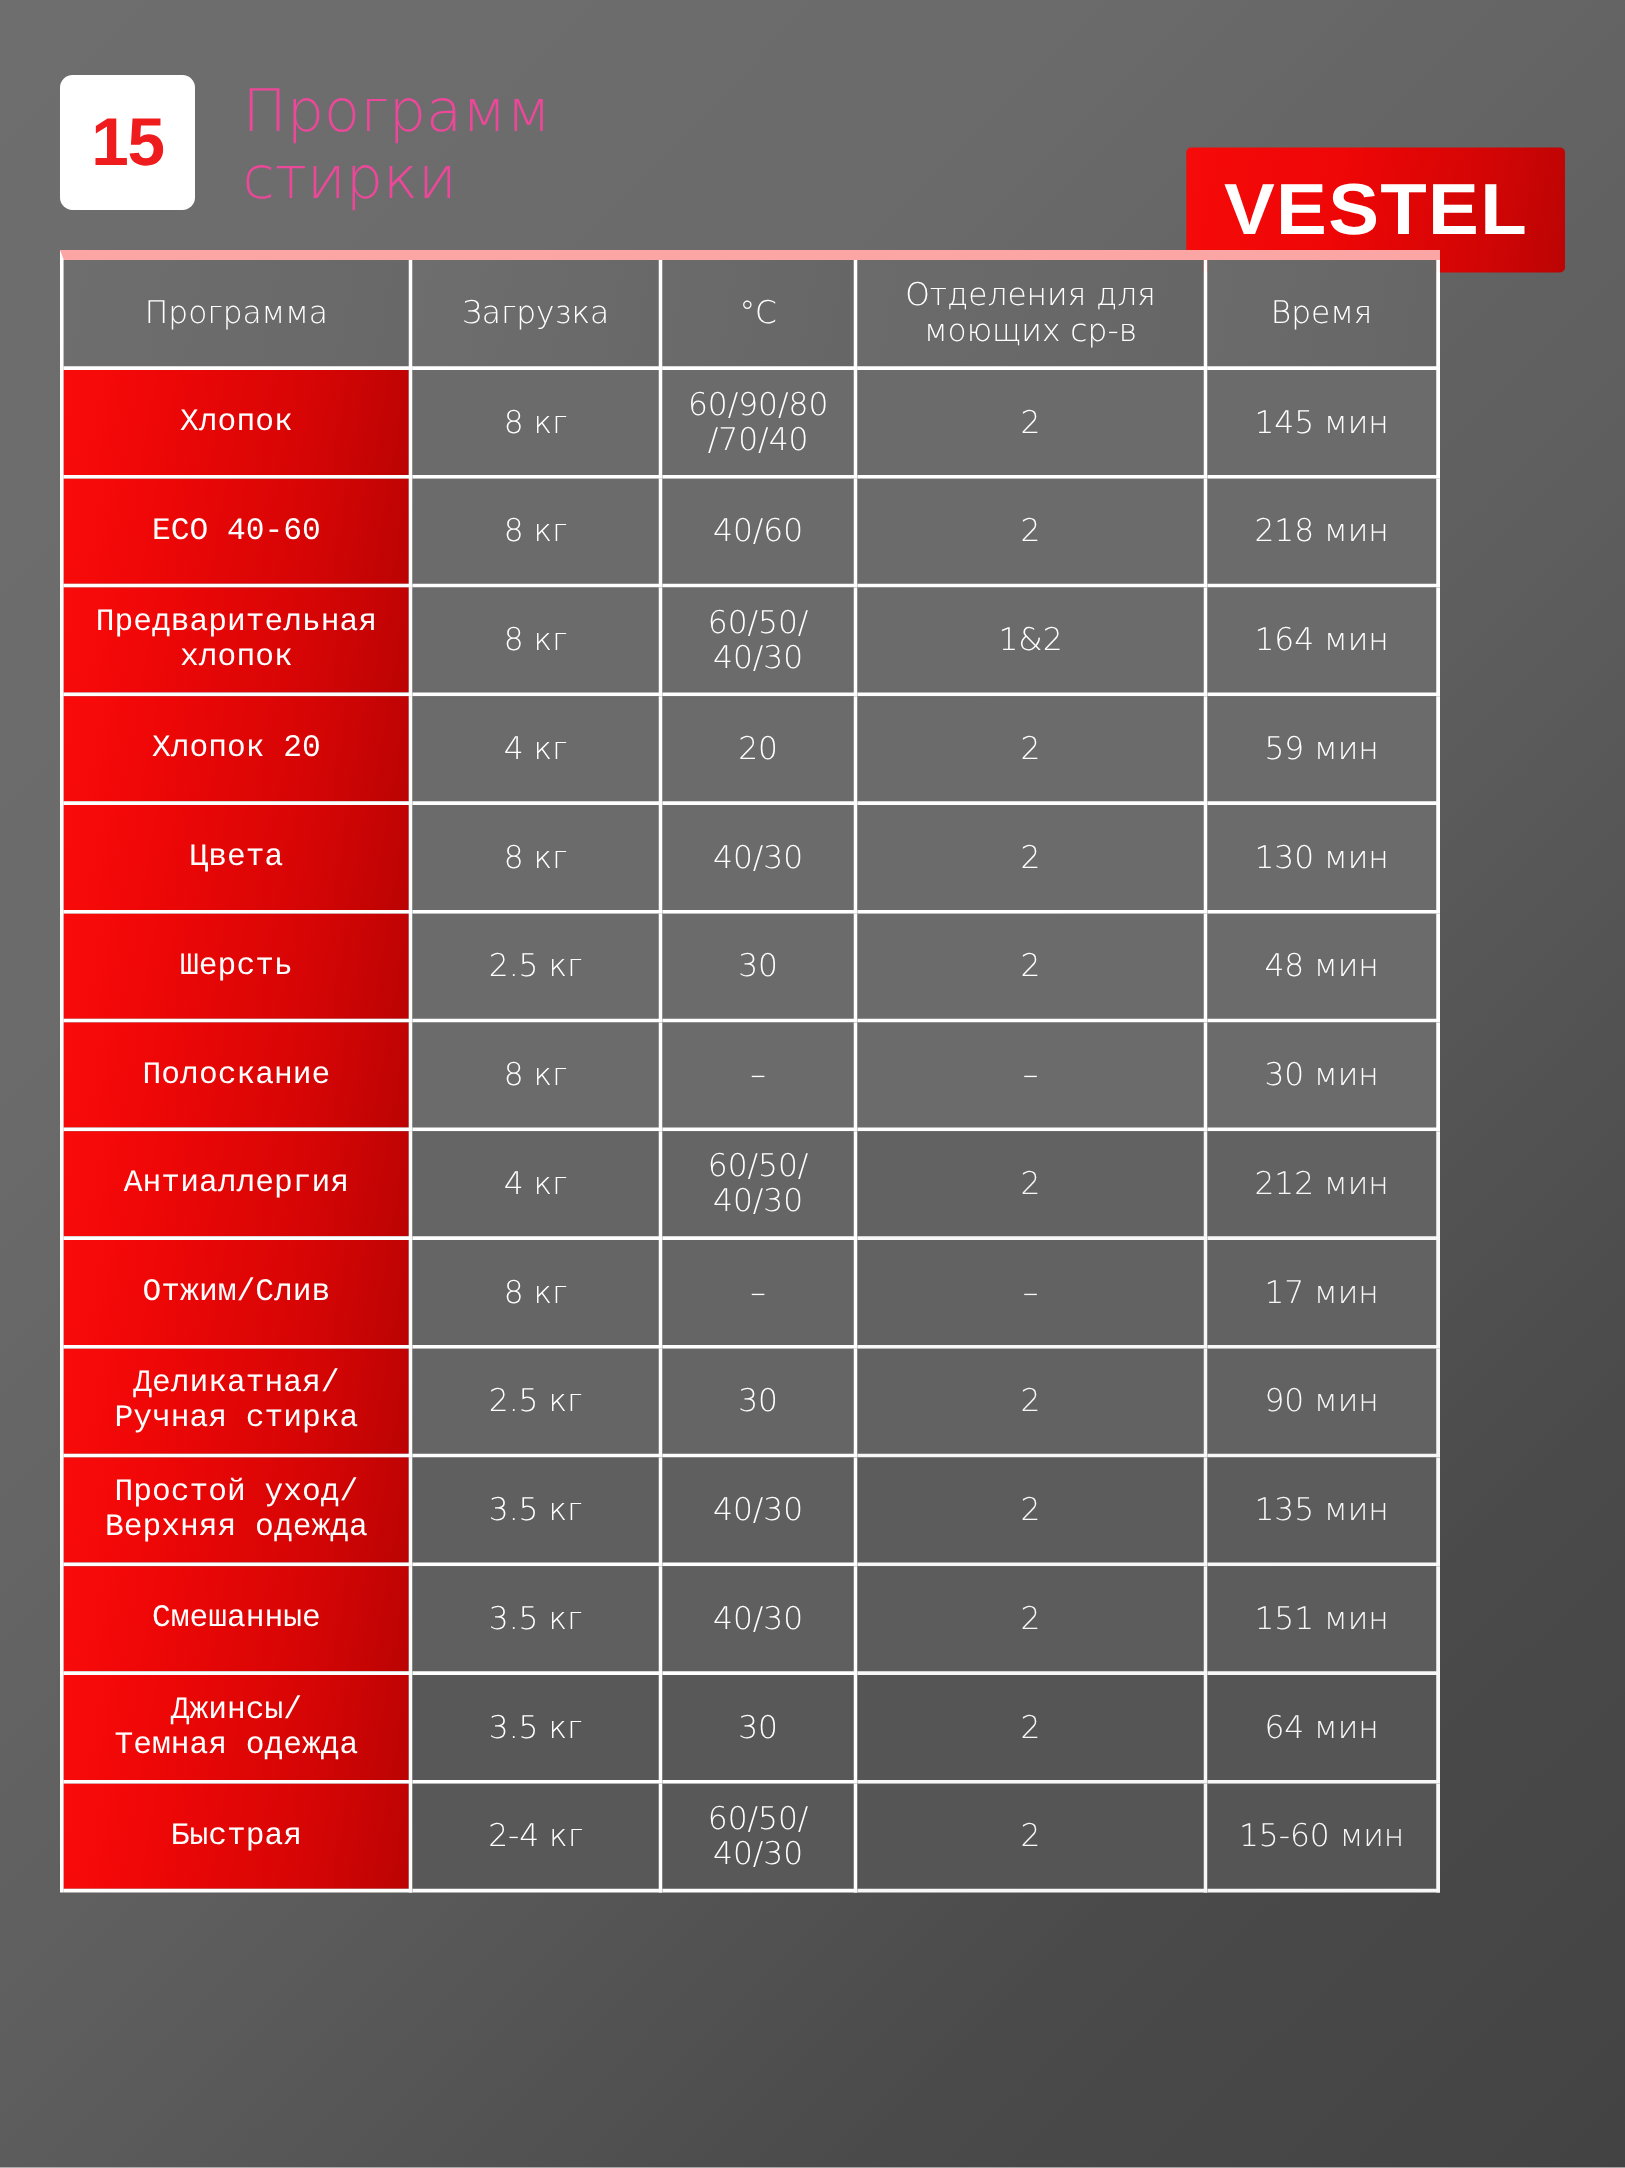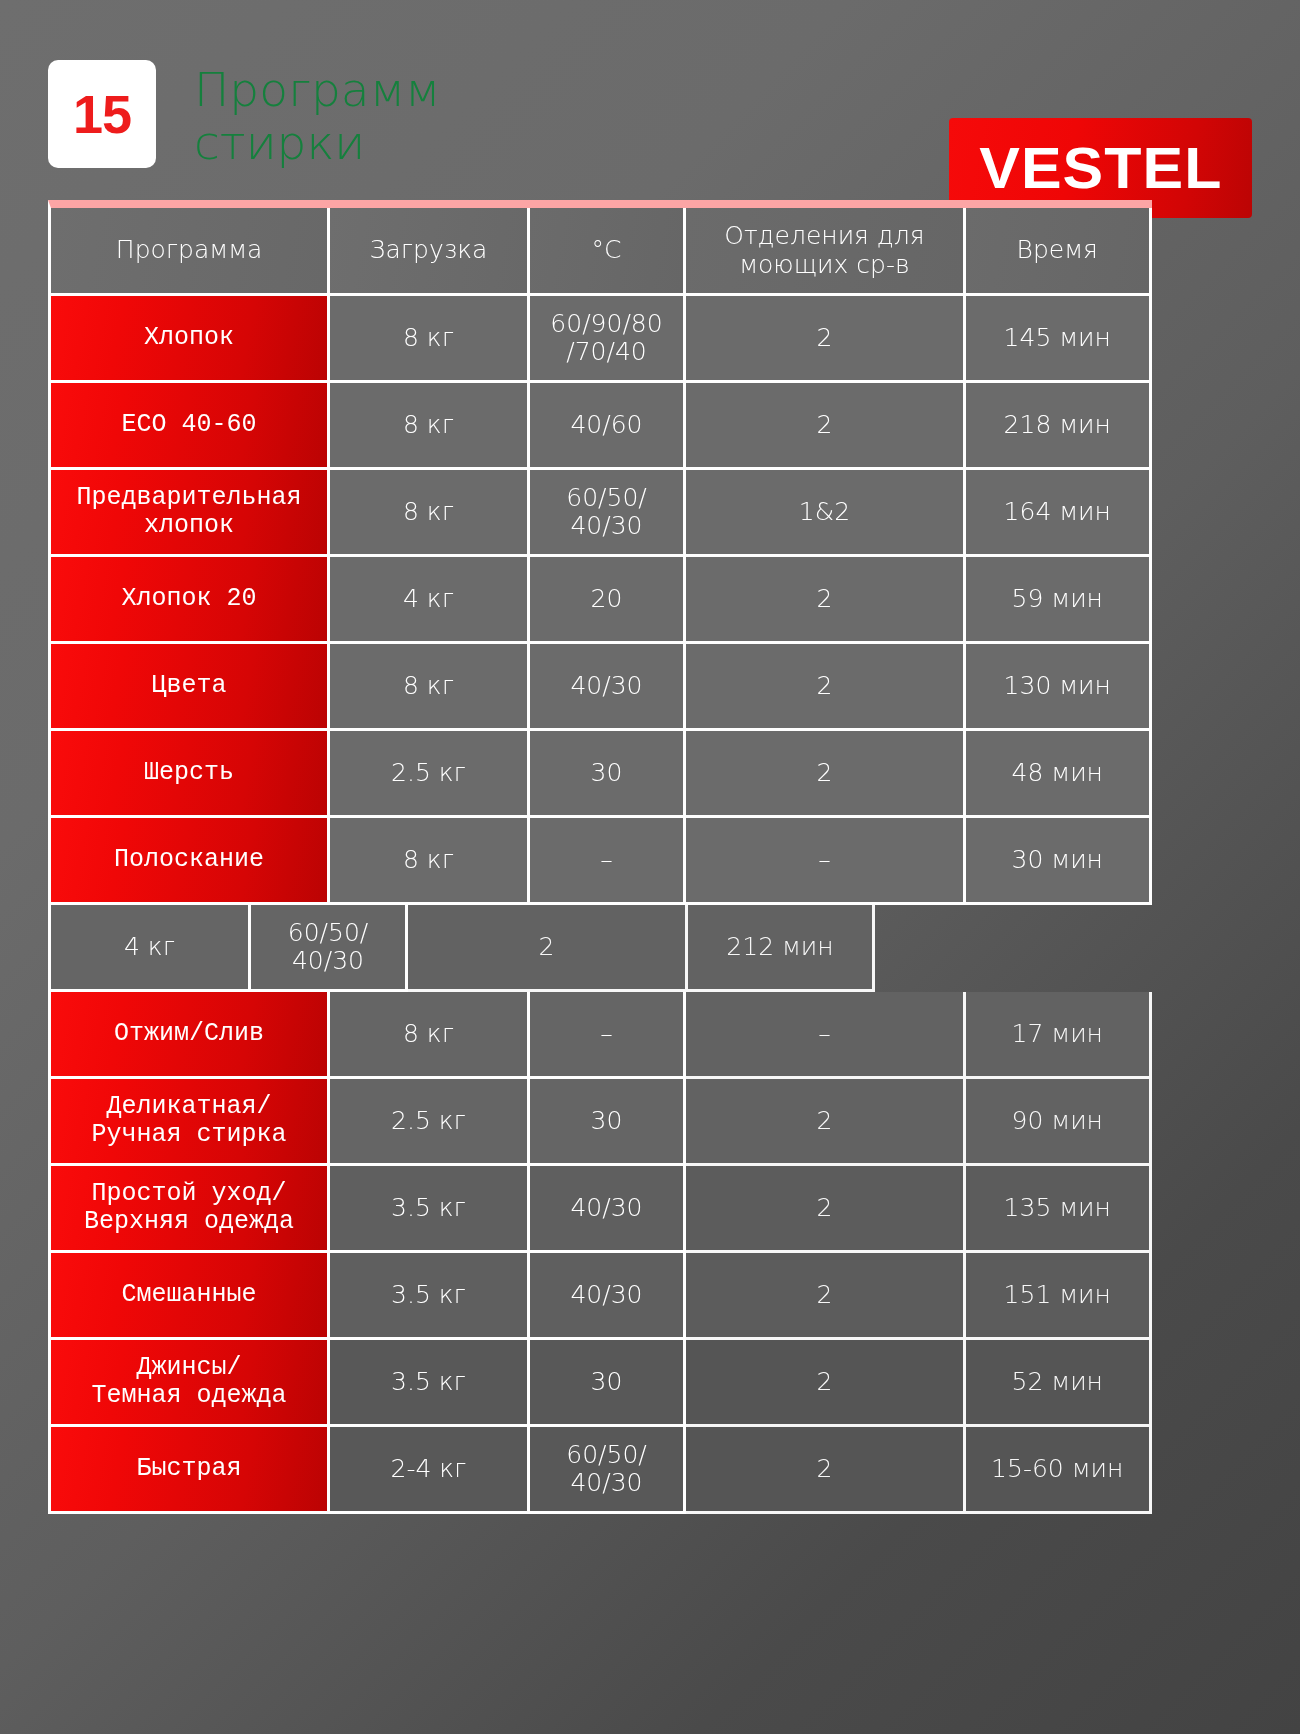--- a/index.html
+++ b/index.html
@@ -50,21 +50,21 @@
   .badge-num {
     color: #ee1c1c;
     font-size: 54px;
     font-weight: bold;
     font-family: "Liberation Sans", sans-serif;
     letter-spacing: -1px;
     line-height: 1;
   }
   .header-title {
     margin-left: 38px;
-    color: #15803d;
+    color: #ec4899;
     font-size: 47px;
     line-height: 1.12;
     font-weight: 300;
     font-family: "DejaVu Sans", sans-serif;
     white-space: pre-line;
     padding-top: 4px;
   }
 
   .logo {
     position: absolute;
@@ -236,20 +236,21 @@
 
     <div class="row data-row">
       <div class="cell c0 prog">Полоскание</div>
       <div class="cell c1">8 кг</div>
       <div class="cell c2">–</div>
       <div class="cell c3">–</div>
       <div class="cell c4">30 мин</div>
     </div>
 
     <div class="row data-row">
+      <div class="cell c0 prog">Антиаллергия</div>
       <div class="cell c1">4 кг</div>
       <div class="cell c2">60/50/
 40/30</div>
       <div class="cell c3">2</div>
       <div class="cell c4">212 мин</div>
     </div>
 
     <div class="row data-row">
       <div class="cell c0 prog">Отжим/Слив</div>
       <div class="cell c1">8 кг</div>
@@ -283,21 +284,21 @@
       <div class="cell c3">2</div>
       <div class="cell c4">151 мин</div>
     </div>
 
     <div class="row data-row">
       <div class="cell c0 prog">Джинсы/
 Темная одежда</div>
       <div class="cell c1">3.5 кг</div>
       <div class="cell c2">30</div>
       <div class="cell c3">2</div>
-      <div class="cell c4">52 мин</div>
+      <div class="cell c4">64 мин</div>
     </div>
 
     <div class="row data-row">
       <div class="cell c0 prog">Быстрая</div>
       <div class="cell c1">2-4 кг</div>
       <div class="cell c2">60/50/
 40/30</div>
       <div class="cell c3">2</div>
       <div class="cell c4">15-60 мин</div>
     </div>

